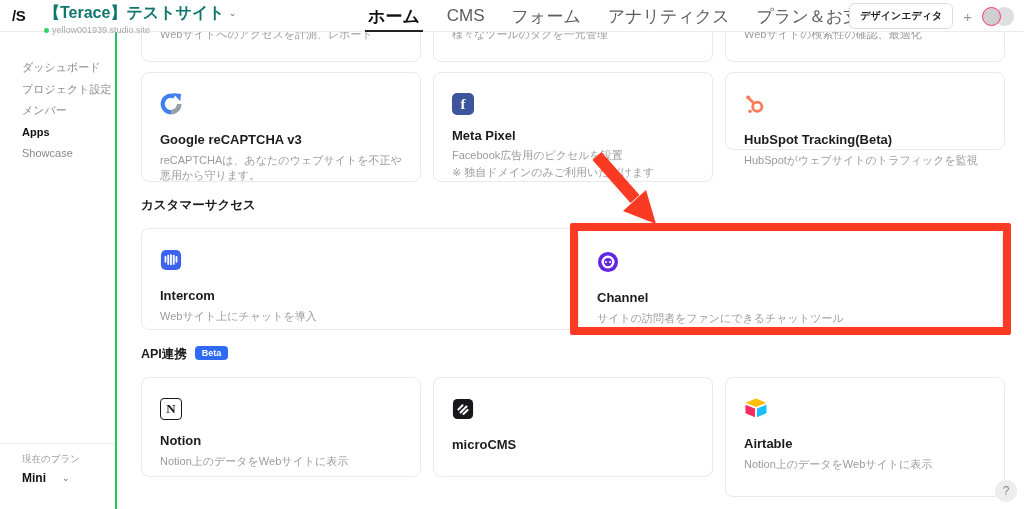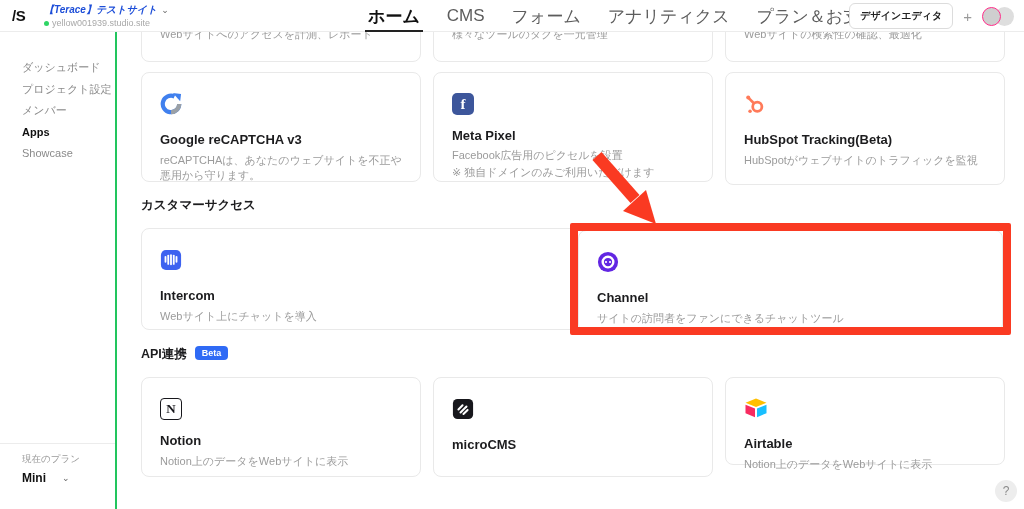--- a/index.html
+++ b/index.html
@@ -12,21 +12,21 @@
 
   
   .header {
     position:absolute; top:0; left:0; right:0; height:32px;
     background:#fff; border-bottom:1px solid #ececec; z-index:20;
     display:flex; align-items:center;
   }
   .logo { position:absolute; left:12px; top:7px; font-size:15px; font-weight:800; letter-spacing:-0.5px; color:#111; cursor:pointer; }
   .site-block { position:absolute; left:44px; top:3px; }
   .site-title-row { display:flex; align-items:center; gap:4px; cursor:pointer; }
-  .site-title { font-size:10px; font-weight:bold; color:#1d4ed8;font-style:italic; }
+  .site-title { font-size:16px; font-weight:bold; color:#0f766e; }
   .chev { font-size:9px; color:#666; line-height:1; }
   .site-domain-row { display:flex; align-items:center; gap:3px; margin-top:1px; }
   .dot { width:5px; height:5px; border-radius:50%; background:#2fd565; }
   .site-domain { font-size:9px; color:#a8a8a8; }
 
   .nav { position:absolute; left:368px; top:0; height:32px; display:flex; gap:27px; }
   .nav-tab { position:relative; display:flex; align-items:center; font-size:17px; color:#5c5c5c; cursor:pointer; }
   .nav-tab.active { font-weight:bold; color:#111; }
   .nav-tab.active::after { content:""; position:absolute; left:-3px; right:-3px; bottom:0; height:2px; background:#222; }
 
@@ -146,21 +146,21 @@
   <div class="desc">reCAPTCHAは、あなたのウェブサイトを不正や悪用から守ります。</div>
 </div>
 
 <div class="card" style="left:433px; top:72px; width:280px; height:110px;">
   <div class="icon-box fb">f</div>
   <div class="title">Meta Pixel</div>
   <div class="desc" style="margin-top:5px;">Facebook広告用のピクセルを設置</div>
   <div class="desc" style="margin-top:2px;">※ 独自ドメインのみご利用いただけます</div>
 </div>
 
-<div class="card" style="left:725px; top:72px; width:280px; height:113px;">
+<div class="card" style="left:725px; top:72px; width:280px; height:78px;">
   <svg width="22" height="22" viewBox="0 0 24 24">
     <circle cx="14.5" cy="15" r="5" fill="none" stroke="#ff7a59" stroke-width="3"></circle>
     <path d="M11 11.4 L5.2 5.6" stroke="#ff7a59" stroke-width="3" fill="none"></path>
     <circle cx="4.6" cy="4.8" r="2.2" fill="#ff7a59"></circle>
     <circle cx="6.6" cy="20" r="1.9" fill="#ff7a59"></circle>
   </svg>
   <div class="title">HubSpot Tracking(Beta)</div>
   <div class="desc">HubSpotがウェブサイトのトラフィックを監視</div>
 </div>
 
@@ -210,21 +210,21 @@
     <rect x="1" y="1" width="22" height="22" rx="5" fill="#17171c"></rect>
     <g stroke="#fff" stroke-width="2.2" stroke-linecap="round">
       <path d="M7 12.5 L11.5 8"></path>
         <path d="M9.3 15.8 L15.8 9.3"></path>
         <path d="M12.5 17.5 L17 13"></path>
     </g>
   </svg>
   <div class="title">microCMS</div>
 </div>
 
-<div class="card" style="left:725px; top:377px; width:280px; height:88px;">
+<div class="card" style="left:725px; top:377px; width:280px; height:120px;">
   <svg width="24" height="21" viewBox="0 0 24 21">
     <polygon points="12,0.5 22.5,4.7 12,8.9 1.5,4.7" fill="#ffbf00"></polygon>
     <polygon points="1.5,6.8 11,10.6 11,19.2 1.5,15.2" fill="#f82b60"></polygon>
     <polygon points="13,10.6 22.5,6.8 22.5,15.2 13,19.2" fill="#18bfff"></polygon>
   </svg>
   <div class="title">Airtable</div>
   <div class="desc">Notion上のデータをWebサイトに表示</div>
 </div>
 
 <div class="help-btn">?</div>

